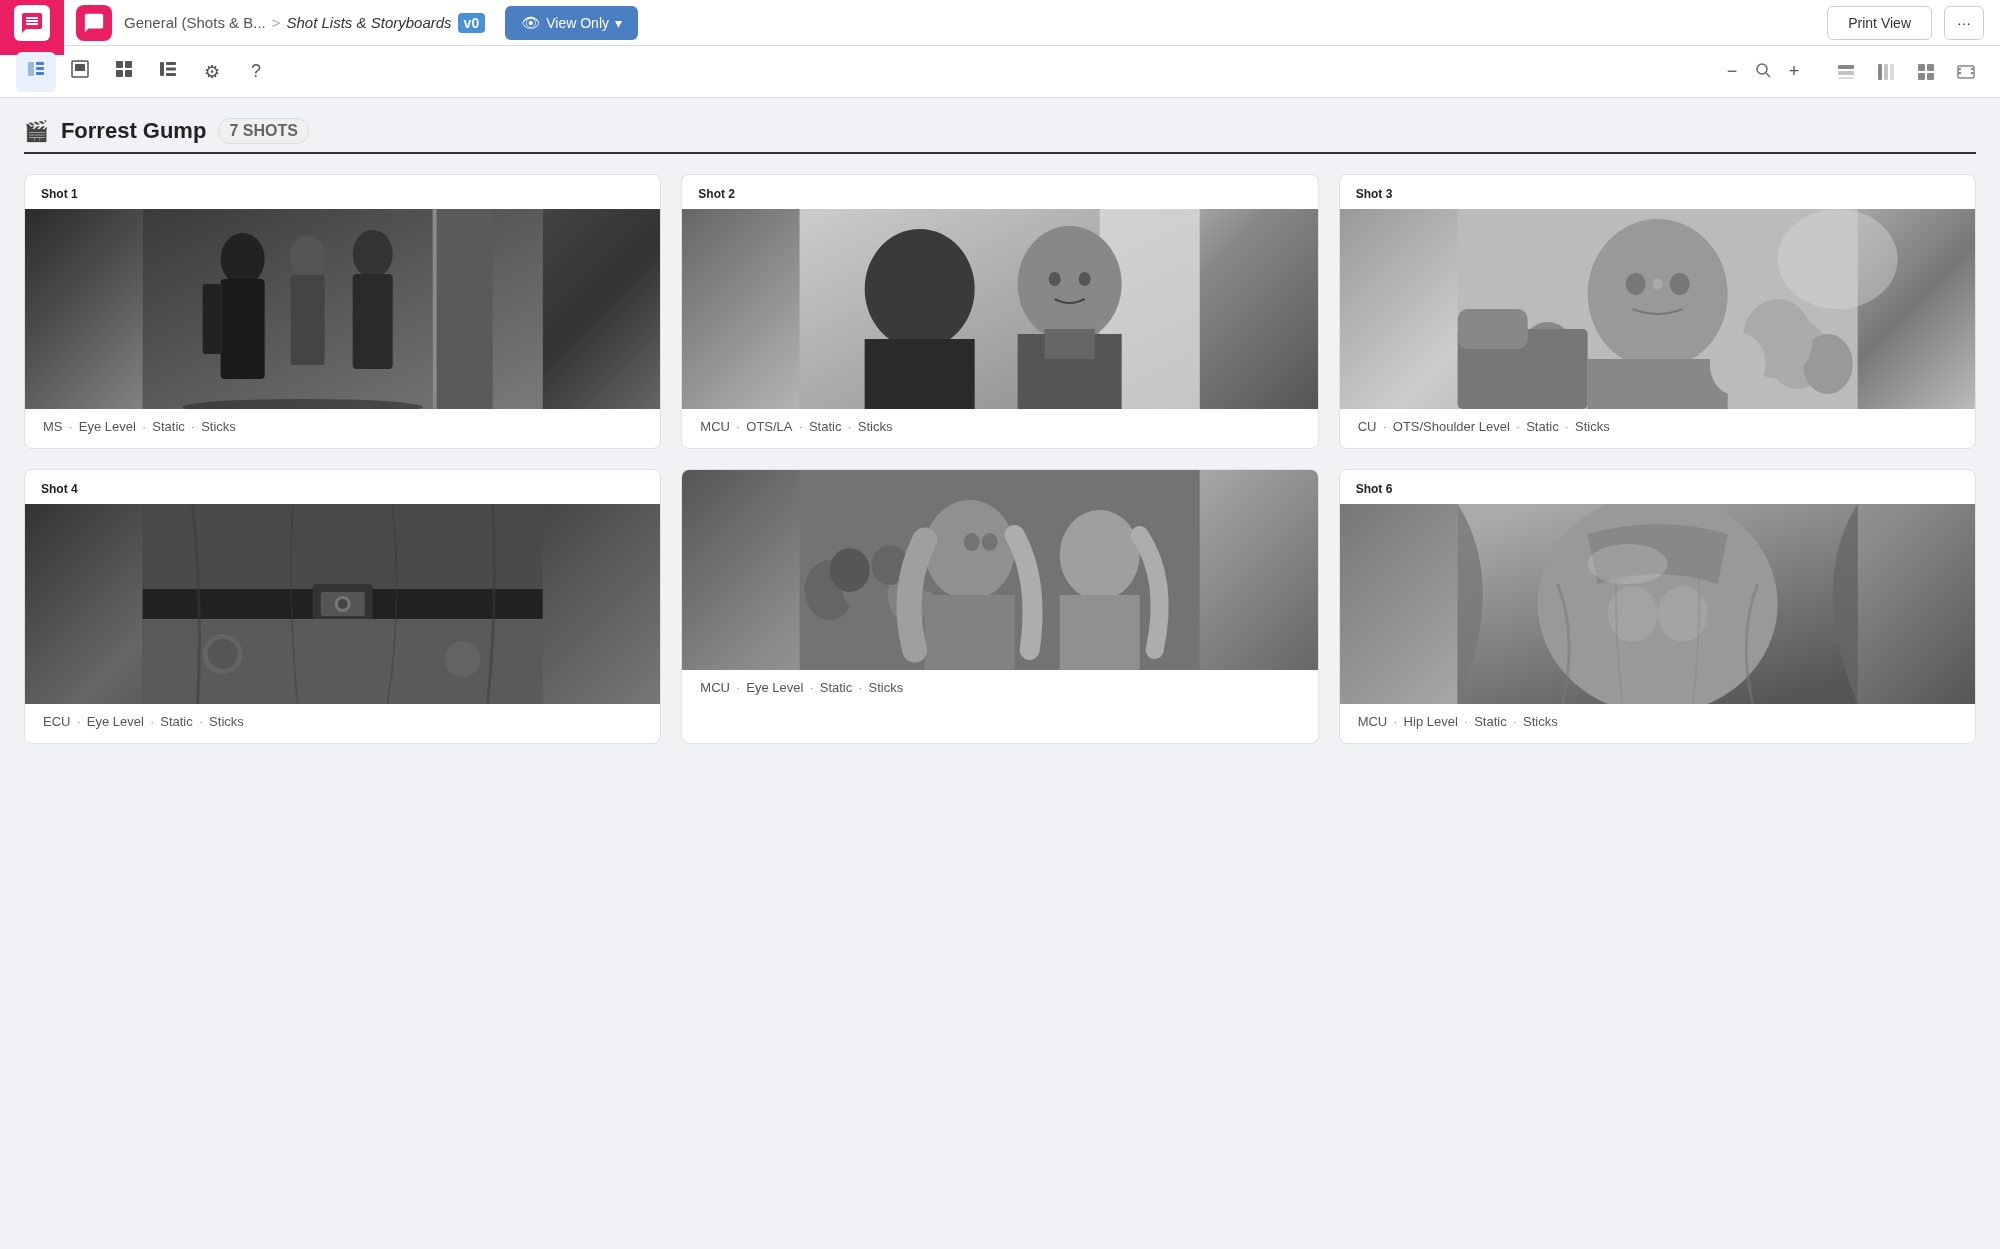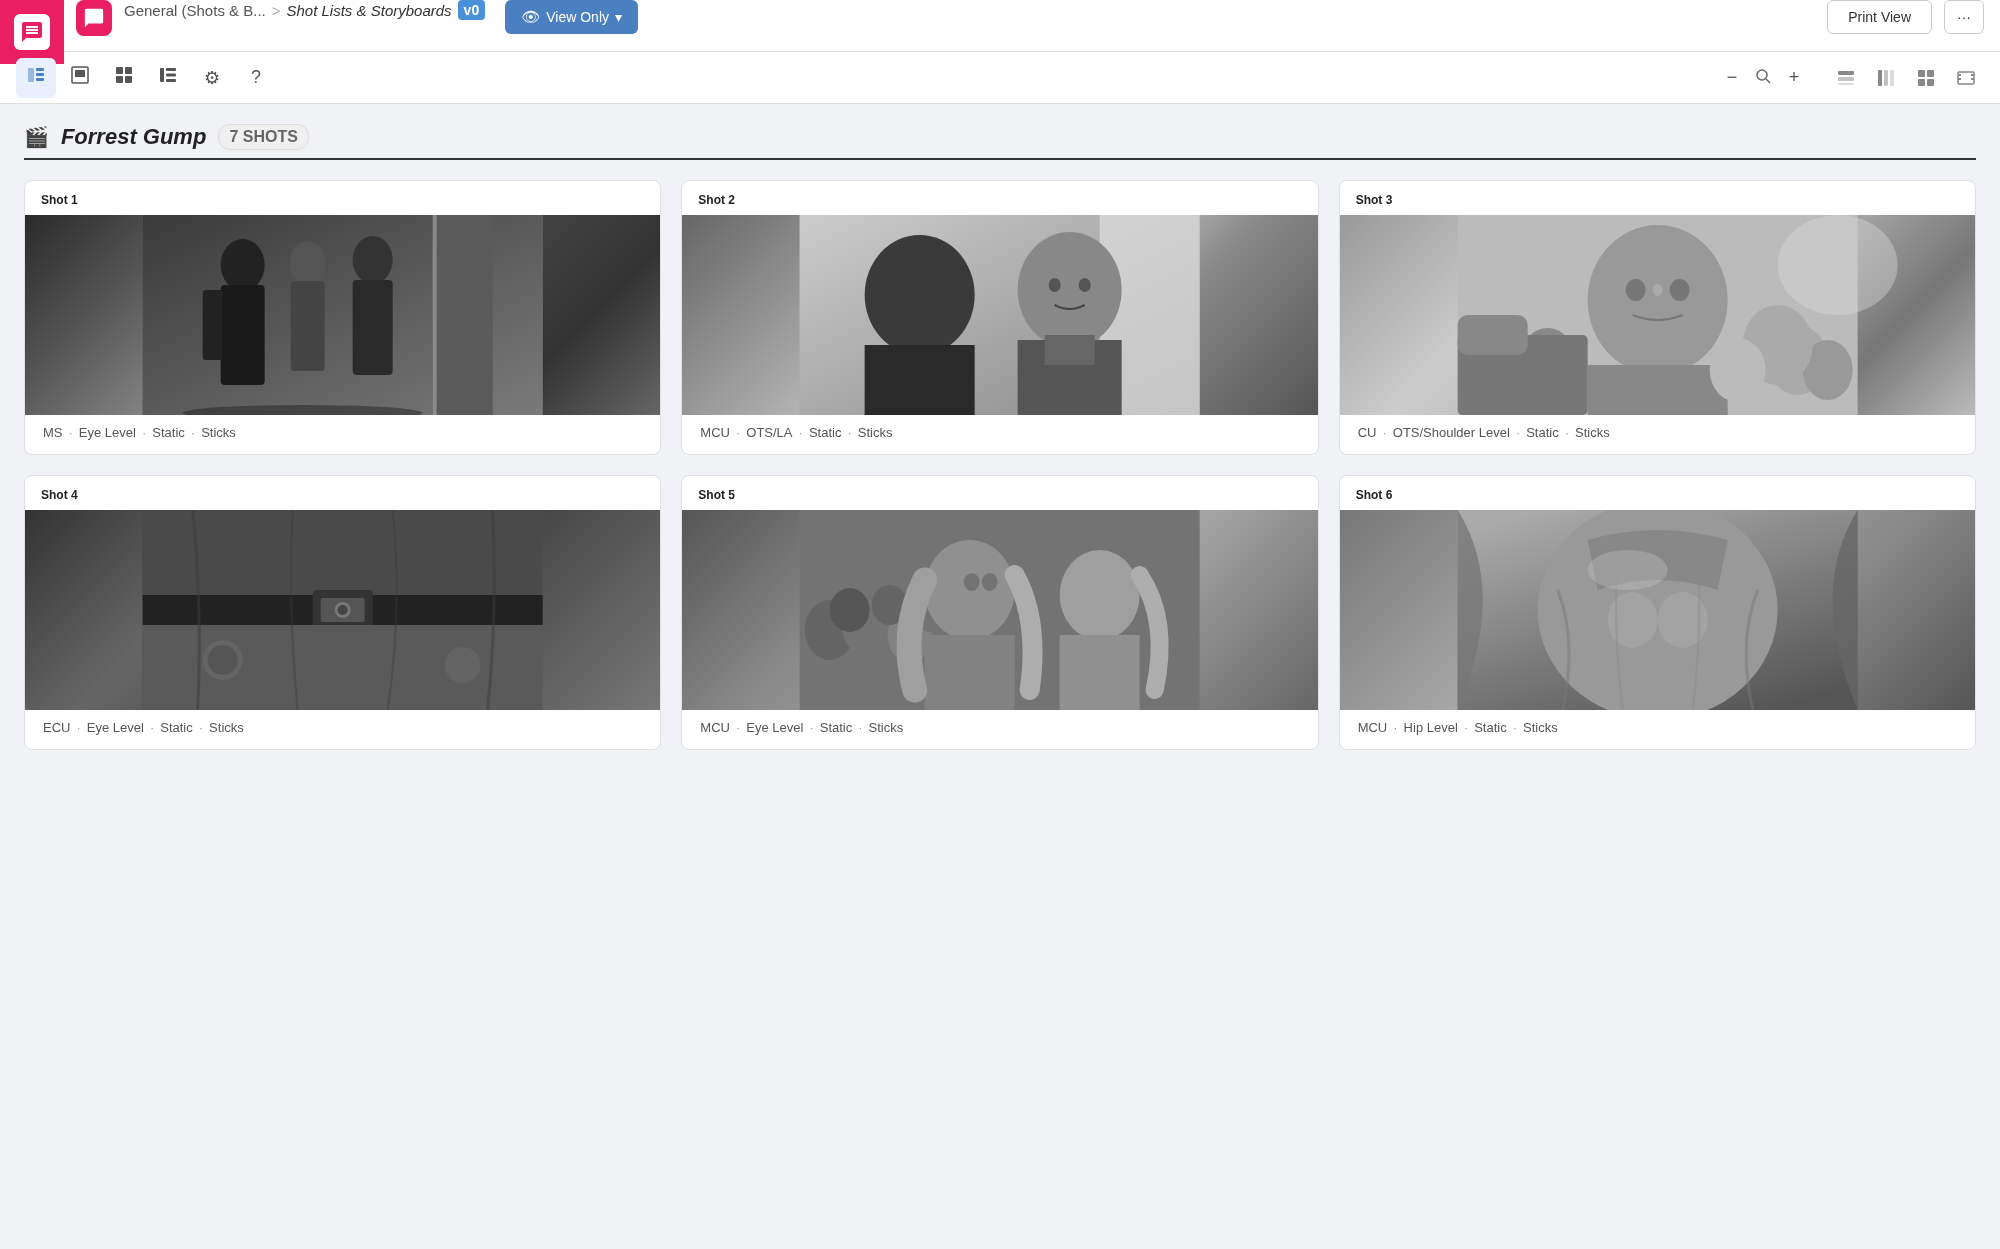--- a/index.html
+++ b/index.html
@@ -1,24 +1,24 @@
 <!DOCTYPE html>
 <html><head>
   <meta charset="utf-8">
   <style>
     * { box-sizing: border-box; margin: 0; padding: 0; }
     body { font-family: -apple-system, BlinkMacSystemFont, 'Segoe UI', sans-serif; background: #f0f2f5; color: #333; }
 
     
     .header {
       display: flex;
-      align-items: flex-start;
+      align-items: center;
       background: #fff;
       border-bottom: 1px solid #ddd;
-      height: 52px;
+      height: 46px;
       padding: 0 16px;
       gap: 12px;
     }
     .header-logo-bg {
       background: #e91e63;
       width: 64px;
       height: 64px;
       display: flex;
       align-items: center;
       justify-content: center;
@@ -167,21 +167,20 @@
       display: flex;
       align-items: center;
       gap: 12px;
       margin-bottom: 8px;
     }
     .scene-icon { font-size: 20px; color: #888; }
     .scene-title {
       font-size: 22px;
       font-weight: 700;
       color: #222;
-      font-style: italic;
     }
     .shots-badge {
       background: #f0f0f0;
       border: 1px solid #ddd;
       border-radius: 12px;
       font-size: 16px;
       padding: 3px 10px;
       color: #666;
       font-weight: 600;
     }
@@ -520,21 +519,20 @@
     <circle cx="80" cy="150" r="20" fill="#666" opacity="0.8"></circle>
     <circle cx="80" cy="150" r="15" fill="#555"></circle>
     <circle cx="320" cy="155" r="18" fill="#666" opacity="0.7"></circle>
   </svg>
     </div>
     <div class="shot-tags">
       <span>ECU</span><span class="dot">·</span><span>Eye Level</span><span class="dot">·</span><span>Static</span><span class="dot">·</span><span>Sticks</span>
     </div>
   </div>
       <div class="shot-card">
-    <div class="shot-card-header">Shot 5</div>
     <div class="shot-image shot-image-5">
       <svg viewBox="0 0 400 200" xmlns="http://www.w3.org/2000/svg">
     <rect width="400" height="200" fill="#888"></rect>
 
     <ellipse cx="30" cy="120" rx="25" ry="30" fill="#777"></ellipse>
     <ellipse cx="70" cy="115" rx="28" ry="32" fill="#888"></ellipse>
     <ellipse cx="110" cy="125" rx="22" ry="28" fill="#999"></ellipse>
 
     <ellipse cx="50" cy="100" rx="20" ry="22" fill="#666"></ellipse>
     <ellipse cx="90" cy="95" rx="18" ry="20" fill="#777"></ellipse>

